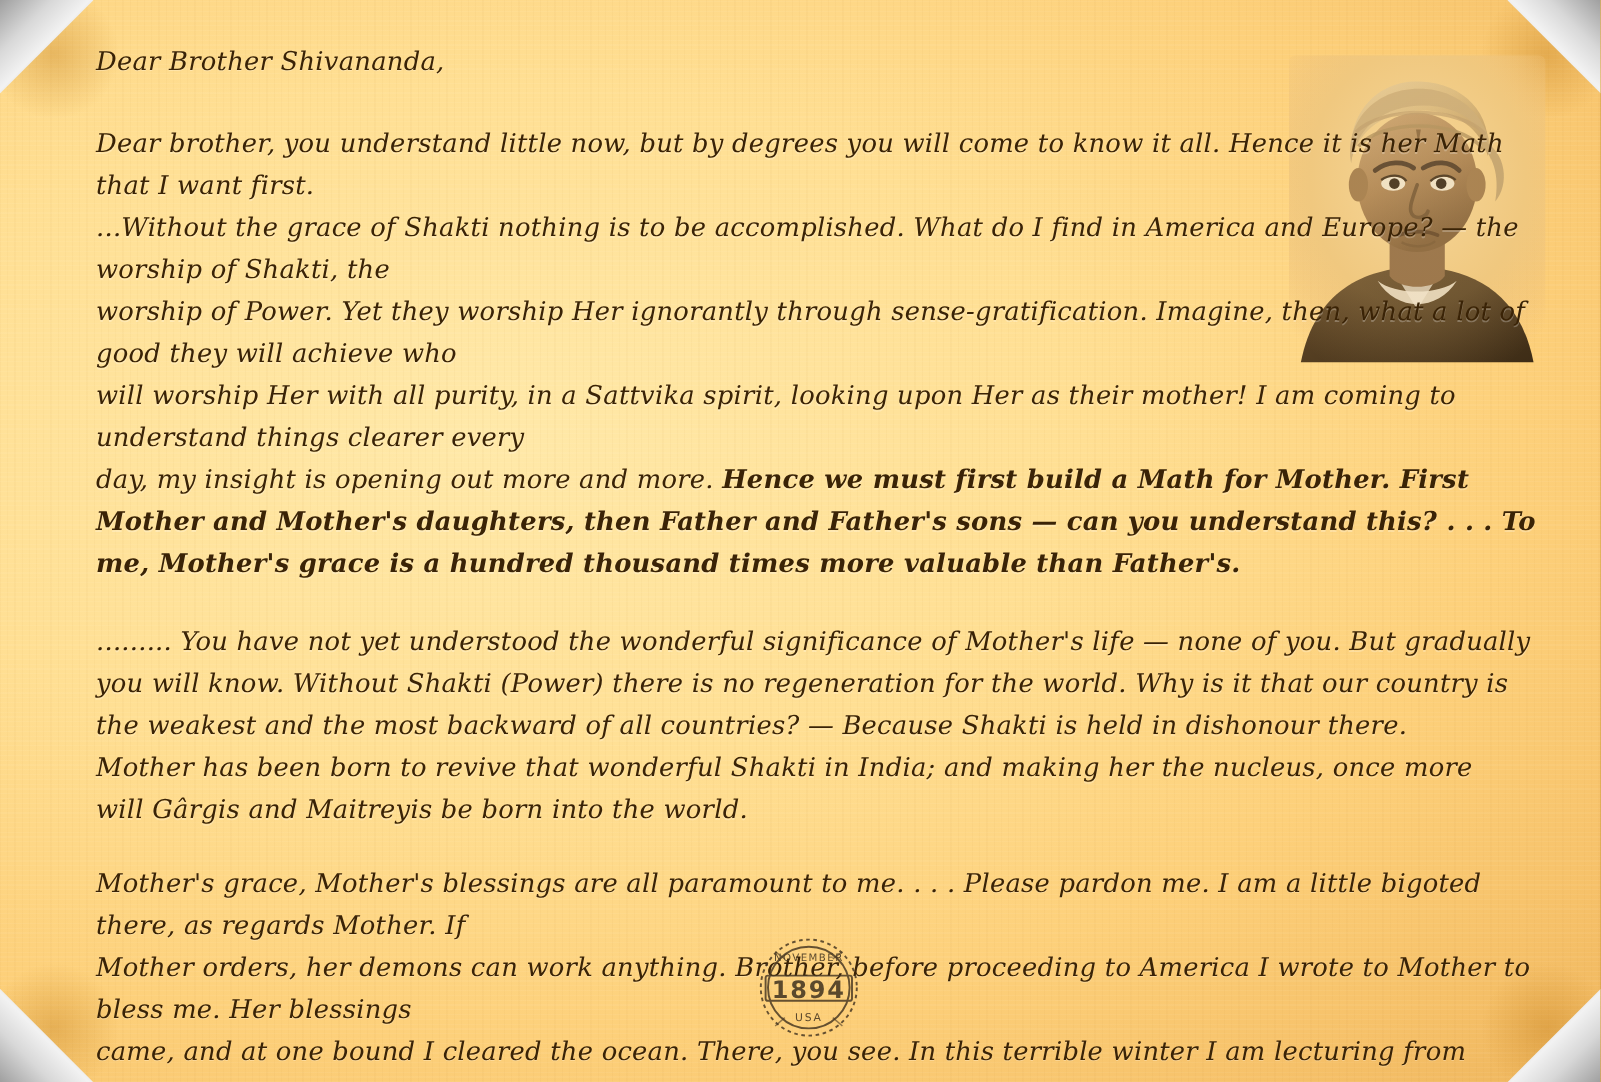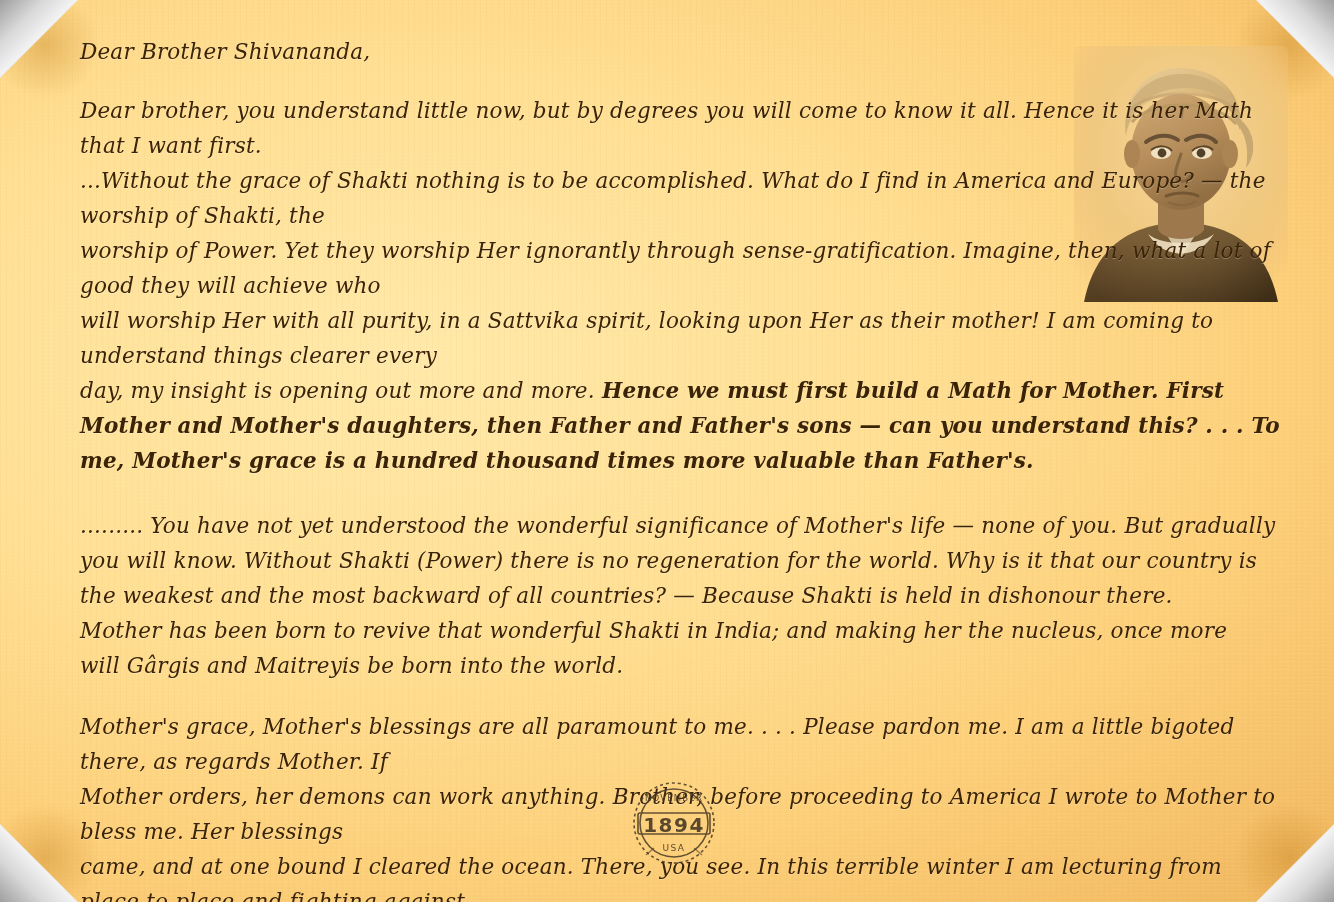--- a/index.html
+++ b/index.html
@@ -89,21 +89,21 @@
     font-style: italic;
     font-size: 21.5px;
     line-height: 35px;
     letter-spacing: 0.2px;
     text-shadow: 0 1px 0 rgba(255,255,255,0.25);
   }
   .para {
     margin: 0 0 26px 0;
     white-space: pre-line;
   }
-  #salutation { margin-bottom: 24px; }
+  #salutation { margin-bottom: 34px; }
   .emphasis {
     font-weight: bold;
     font-style: italic;
   }
   #para-emphasis-wrap { margin-bottom: 30px; }
 
   
   #signature-block {
     position: absolute;
     left: 80px;

